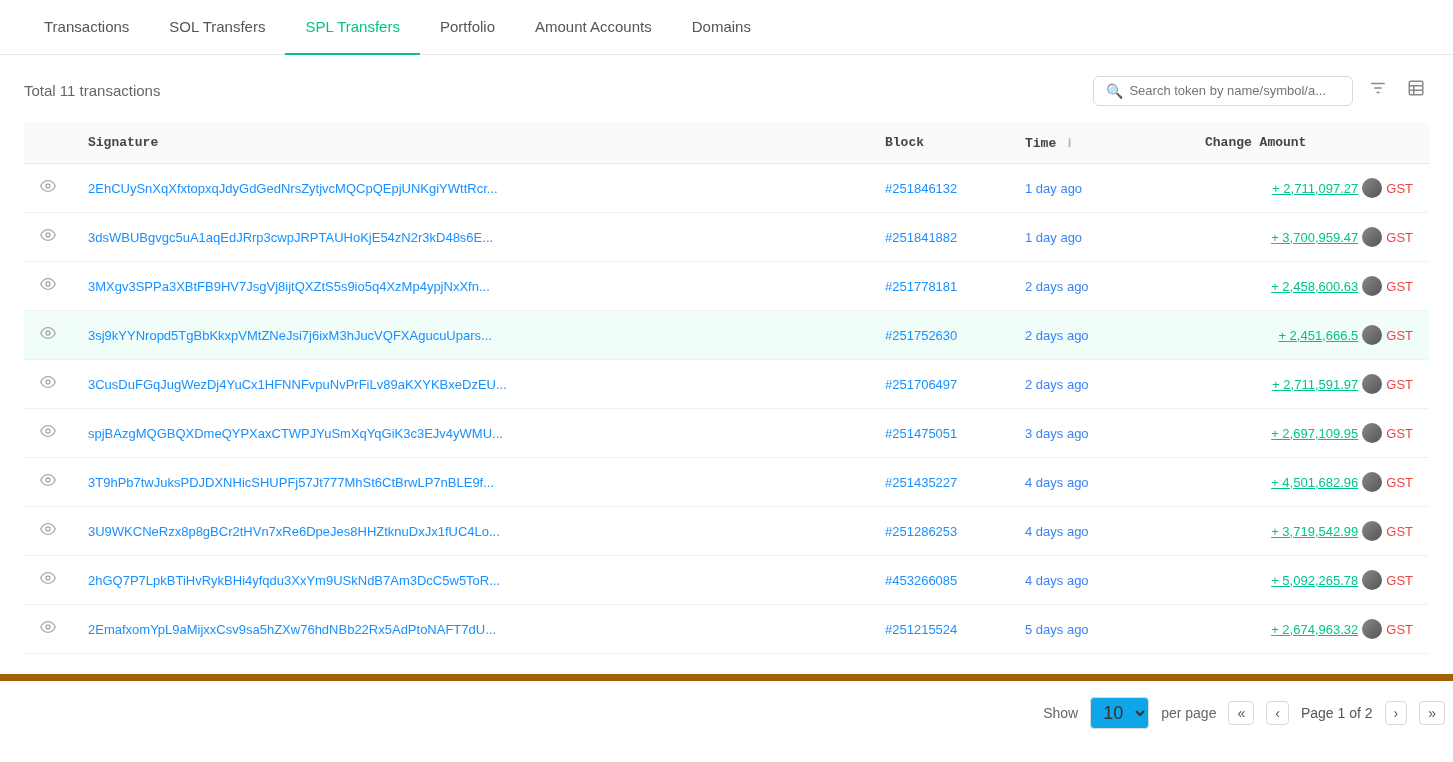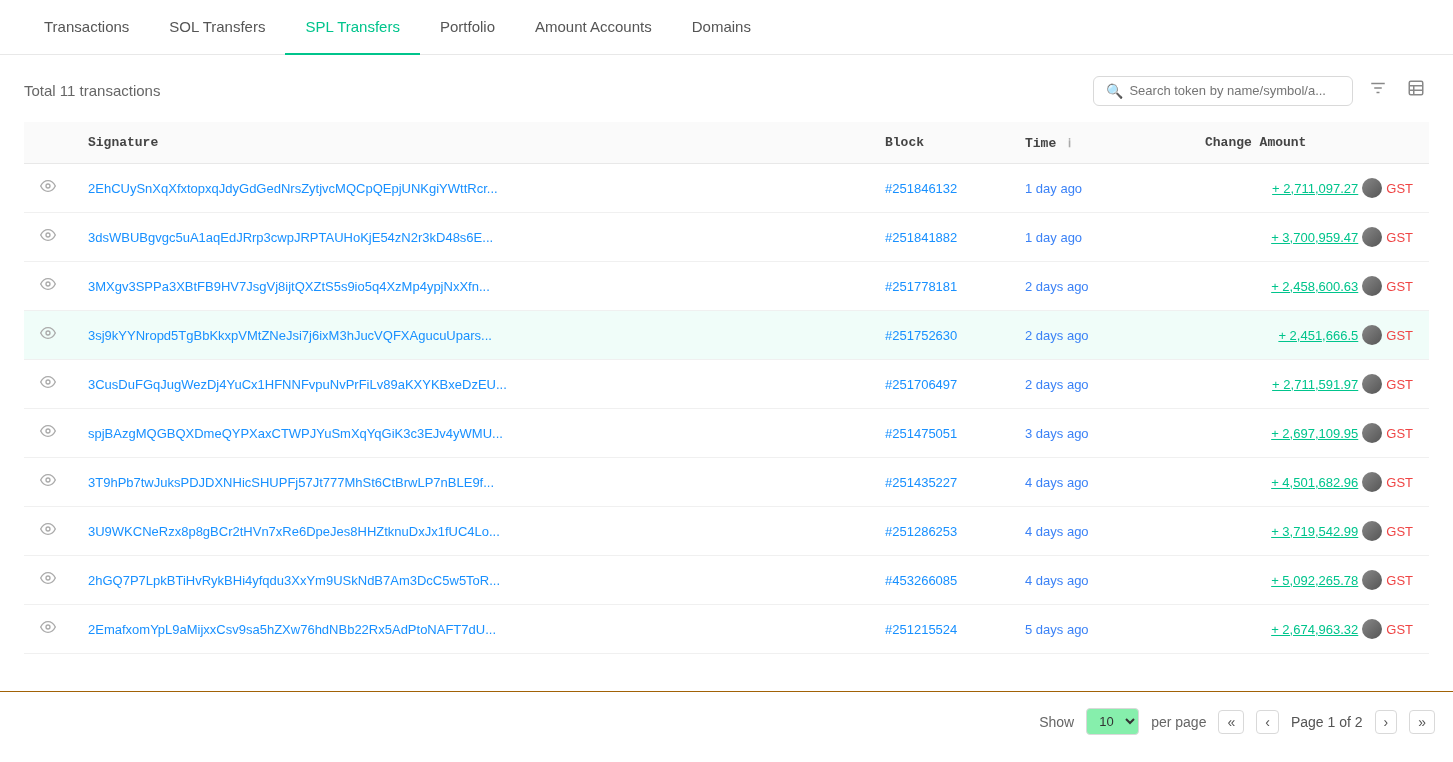--- a/index.html
+++ b/index.html
@@ -39,23 +39,23 @@
     .block-link { color: #1890ff; text-decoration: none; }
     .time-text { color: #3b82f6; }
     .amount-positive { color: #00c48c; font-weight: 500; text-align: right; text-decoration: underline; }
     .token-label { color: #ef4444; font-size: 13px; }
     .amount-cell { display: flex; align-items: center; justify-content: flex-end; }
     
     
     .info-icon { color: #aaa; font-size: 12px; margin-left: 4px; cursor: pointer; }
     
     
-    .pagination { display: flex; align-items: center; justify-content: flex-end; padding: 16px 18px; gap: 12px; border-top: 1px solid #a16207; margin-top: 17px; }
+    .pagination { display: flex; align-items: center; justify-content: flex-end; padding: 16px 8px; gap: 12px; border-top: 7px solid #a16207; }
     .show-label { color: #666; font-size: 14px; }
-    .per-page-select { border: 1px solid #d9d9d9; border-radius: 4px; padding: 4px 8px; font-size: 13px; background: #86efac; cursor: pointer; color: #333; }
+    .per-page-select { border: 1px solid #d9d9d9; border-radius: 4px; padding: 4px 8px; font-size: 18px; background: #0ea5e9; cursor: pointer; color: #333; }
     .per-page-text { color: #666; font-size: 14px; }
     .page-info { color: #555; font-size: 14px; }
     .page-btn { background: none; border: 1px solid #d9d9d9; border-radius: 4px; padding: 4px 8px; cursor: pointer; color: #555; font-size: 14px; line-height: 1; }
     .page-btn:disabled { color: #ccc; cursor: not-allowed; }
     .table-wrapper { position: relative; overflow: hidden; }
     
     
     .gst-icon { width: 20px; height: 20px; border-radius: 50%; background: linear-gradient(135deg, #888, #555); display: inline-block; vertical-align: middle; margin: 0 4px; }
   </style>
 </head>

